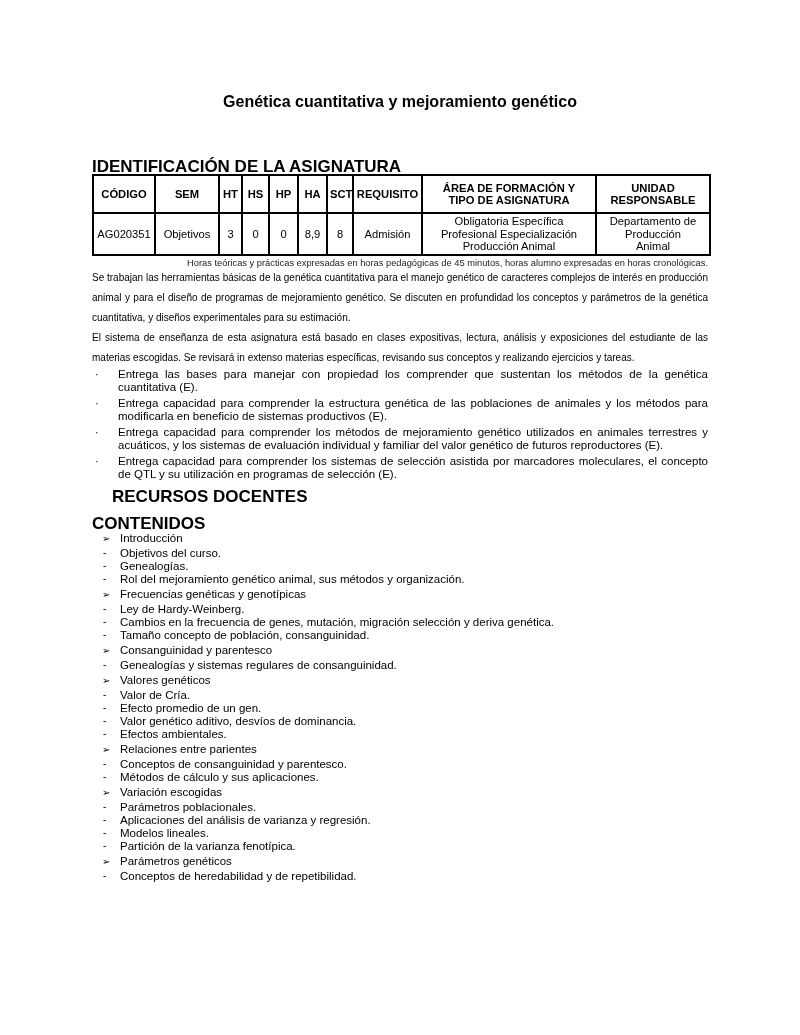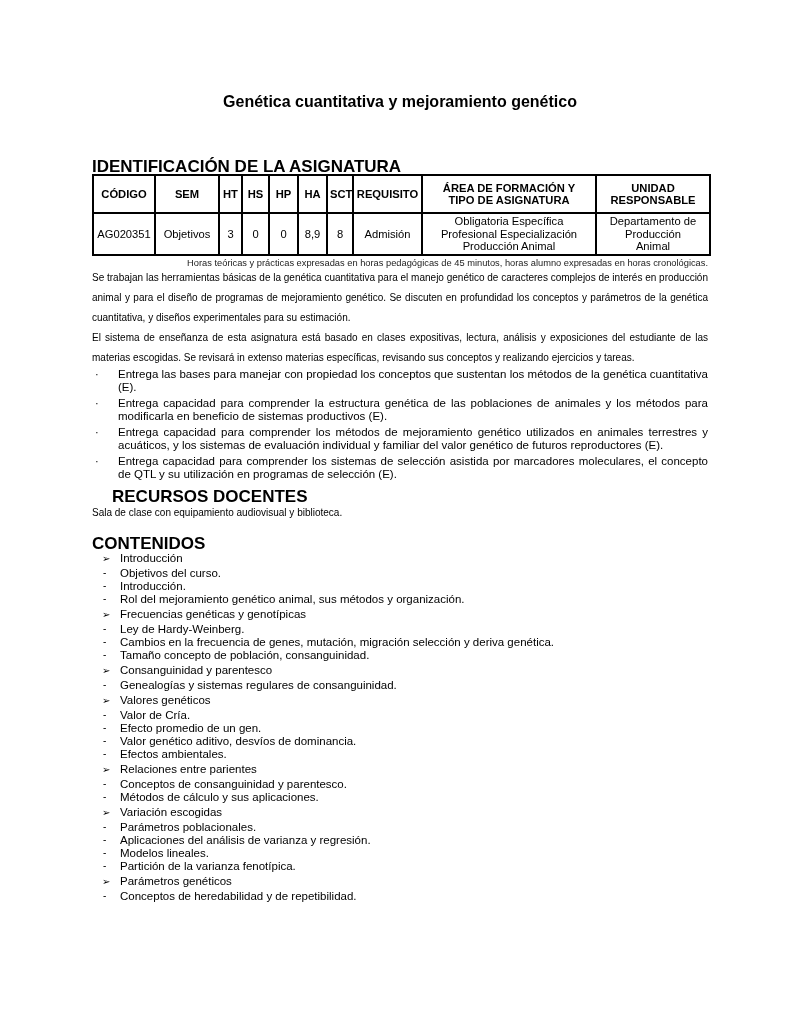--- a/index.html
+++ b/index.html
@@ -104,52 +104,51 @@
 
     <div class="footnote">Horas teóricas y prácticas expresadas en horas pedagógicas de 45 minutos, horas alumno expresadas en horas cronológicas.</div>
 
     <div class="body-text">Se trabajan las herramientas básicas de la genética cuantitativa para el manejo genético de caracteres complejos de interés en producción animal y para el diseño de programas de mejoramiento genético. Se discuten en profundidad los conceptos y parámetros de la genética cuantitativa, y diseños experimentales para su estimación.</div>
 
     <div class="body-text">El sistema de enseñanza de esta asignatura está basado en clases expositivas, lectura, análisis y exposiciones del estudiante de las materias escogidas. Se revisará in extenso materias específicas, revisando sus conceptos y realizando ejercicios y tareas.</div>
 
     <div class="b-list">
         <div class="b-item">
           <span class="marker">·</span>
-          <span class="txt">Entrega las bases para manejar con propiedad los conceptos que sustentan los métodos de la genética cuantitativa (E).</span>
+          <span class="txt">Entrega las bases para manejar con propiedad los comprender que sustentan los métodos de la genética cuantitativa (E).</span>
         </div>
         <div class="b-item">
           <span class="marker">·</span>
           <span class="txt">Entrega capacidad para comprender la estructura genética de las poblaciones de animales y los métodos para modificarla en beneficio de sistemas productivos (E).</span>
         </div>
         <div class="b-item">
           <span class="marker">·</span>
           <span class="txt">Entrega capacidad para comprender los métodos de mejoramiento genético utilizados en animales terrestres y acuáticos, y los sistemas de evaluación individual y familiar del valor genético de futuros reproductores (E).</span>
         </div>
         <div class="b-item">
           <span class="marker">·</span>
           <span class="txt">Entrega capacidad para comprender los sistemas de selección asistida por marcadores moleculares, el concepto de QTL y su utilización en programas de selección (E).</span>
         </div>
       </div>
 
     <div class="sec-heading mt-rec">RECURSOS DOCENTES</div>
-    <div class="body-text">Sala de clase con equipamiento audiovisual y biblioteca.</div>
 
     <div class="sec-heading mt-cont">CONTENIDOS</div>
     <div class="c-list">
         <div class="c-item arrow">
           <span class="marker">➢</span>
           <span class="txt">Introducción</span>
         </div>
         <div class="c-item dash">
           <span class="marker">-</span>
           <span class="txt">Objetivos del curso.</span>
         </div>
         <div class="c-item dash">
           <span class="marker">-</span>
-          <span class="txt">Introducción.</span>
+          <span class="txt">Genealogías.</span>
         </div>
         <div class="c-item dash">
           <span class="marker">-</span>
           <span class="txt">Rol del mejoramiento genético animal, sus métodos y organización.</span>
         </div>
         <div class="c-item arrow">
           <span class="marker">➢</span>
           <span class="txt">Frecuencias genéticas y genotípicas</span>
         </div>
         <div class="c-item dash">

